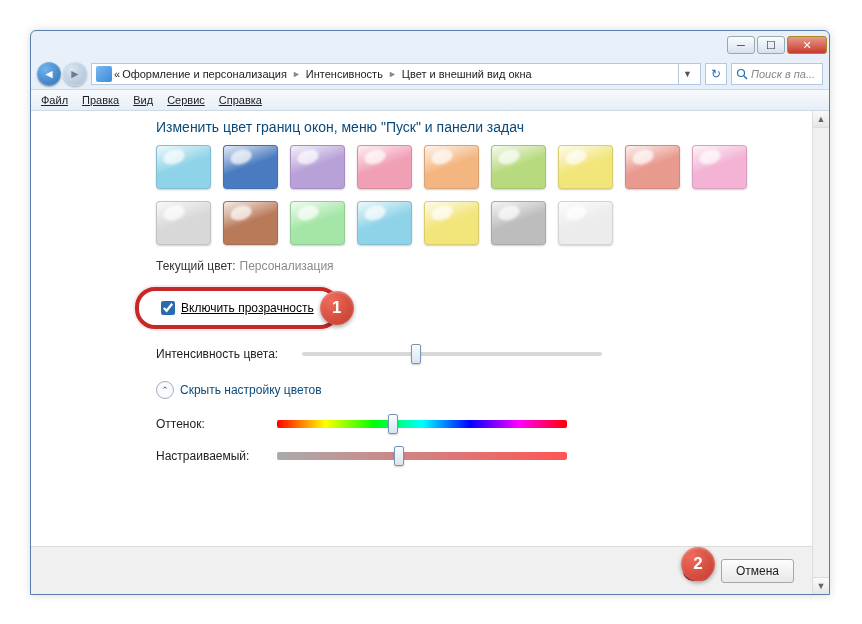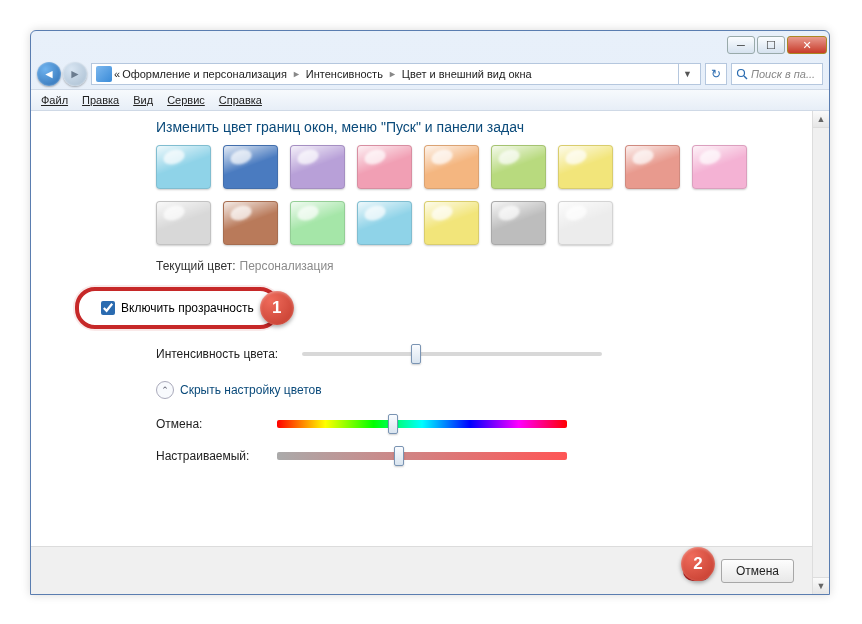--- a/index.html
+++ b/index.html
@@ -36,21 +36,21 @@
 
 .swatches { display:flex; flex-wrap:wrap; gap:12px; width:610px; margin-left:125px; }
 .swatch { width:55px; height:44px; border-radius:4px; border:1px solid rgba(0,0,0,.1); box-shadow: 0 1px 2px rgba(0,0,0,.2); position:relative; overflow:hidden; }
 .swatch::before { content:""; position:absolute; inset:0; background: linear-gradient(160deg, rgba(255,255,255,.85) 0%, rgba(255,255,255,0) 48%); }
 .swatch::after { content:""; position:absolute; left:6px; top:4px; width:22px; height:14px; background: rgba(255,255,255,.7); border-radius:50%; transform: rotate(-18deg); filter: blur(1px); }
 
 .row { display:flex; align-items:center; margin-left:125px; margin-top:14px; font-size:12px; color:#222; }
 .row .lab { color:#333; }
 .row .val { color:#8a8a8a; margin-left:4px; }
 
-.callout { position:relative; margin:14px 0 0 44px; padding:10px 22px; border:4px solid #c62828; border-radius:20px; display:inline-flex; align-items:center; background:#fff; box-shadow:0 0 0 2px rgba(198,40,40,.1); }
+.callout { position:relative; margin:14px 0 0 104px; padding:10px 22px; border:4px solid #c62828; border-radius:20px; display:inline-flex; align-items:center; background:#fff; box-shadow:0 0 0 2px rgba(198,40,40,.1);text-decoration:underline; }
 .callout input { width:14px; height:14px; accent-color:#2a6bb0; margin-right:6px; }
 .badge { position:absolute; right:-18px; top:50%; transform:translateY(-50%); width:34px; height:34px; border-radius:50%; background: radial-gradient(circle at 32% 28%, #ef6b5b, #c1392b); color:#fff; font-weight:bold; font-size:17px; display:flex; align-items:center; justify-content:center; box-shadow: inset 0 1px 3px rgba(255,255,255,.4), 0 2px 4px rgba(0,0,0,.35); }
 
 .slrow { margin-left:125px; margin-top:18px; display:flex; align-items:center; gap:21px; font-size:12px; color:#222; }
 .slrow .slab { width:125px; }
 .slrow.narrow .slab { width:100px; }
 .track { position:relative; height:4px; background:#d8d8d8; border-radius:2px; width:290px; }
 .track.hue { height:8px; background: linear-gradient(to right, red, yellow, lime, cyan, blue, magenta, red); }
 .track.sat { height:8px; background: linear-gradient(to right, #aaa, #f55); }
 .track.bri { height:8px; background: linear-gradient(to right, #000, #fff); border:1px solid #ccc; }
@@ -153,21 +153,21 @@
         <div class="thumb" id="th-int" style="left: 38%;"></div>
       </div>
     </div>
 
     <div class="expand">
       <div class="chev">⌃</div>
       <span>Скрыть настройку цветов</span>
     </div>
 
     <div class="slrow narrow">
-      <div class="slab">Отмена:</div>
+      <div class="slab">Оттенок:</div>
       <div class="track hue">
         <div class="thumb" id="th-hue" style="left: 40%;"></div>
       </div>
     </div>
     <div class="slrow narrow">
       <div class="slab">Настраиваемый:</div>
       <div class="track sat">
         <div class="thumb" id="th-sat" style="left: 42%;"></div>
       </div>
     </div>

